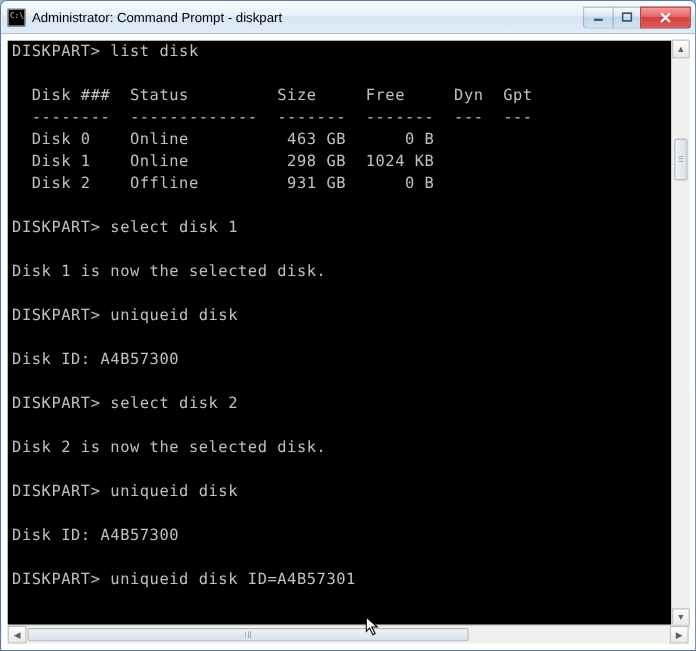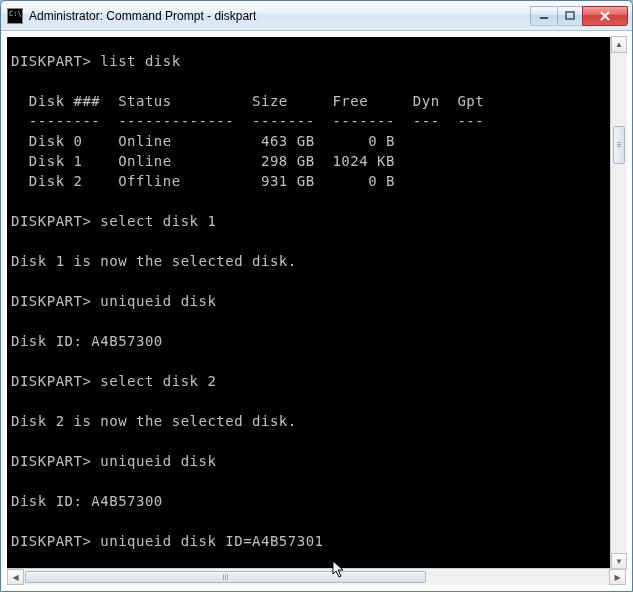--- a/index.html
+++ b/index.html
@@ -90,21 +90,21 @@
       margin-bottom: 0;
       position: relative;
       overflow: hidden;
     }
     .terminal-content {
       color: #c0c0c0;
       font-family: "Lucida Console", Consolas, monospace;
       font-size: 14px;
       line-height: 20px;
       white-space: pre;
-      padding: 14px 4px;
+      padding: 0 4px;
       letter-spacing: 0.5px;
     }
     .vscroll {
       position: absolute;
       right: 6px;
       top: 36px;
       bottom: 22px;
       width: 17px;
       background: #f0f0f0;
       border-left: 1px solid #d0d0d0;

